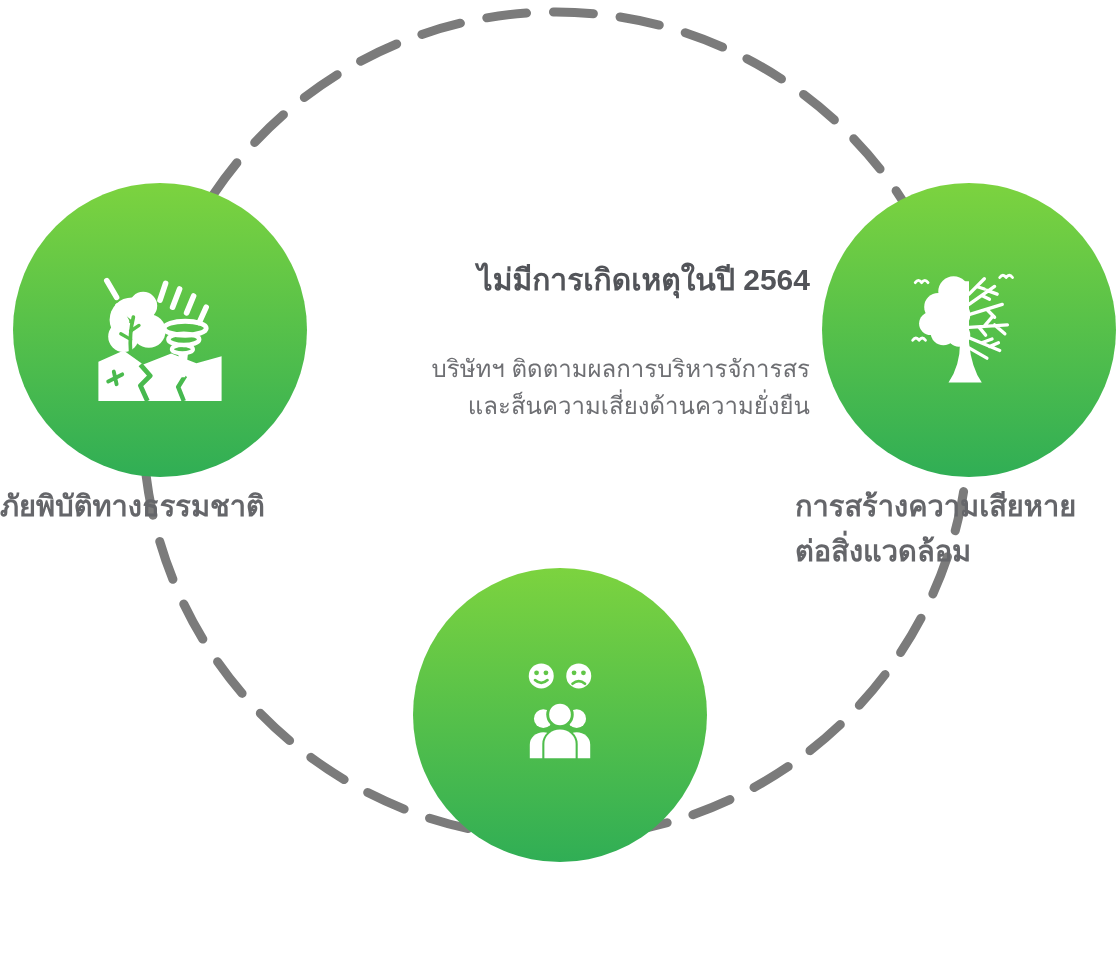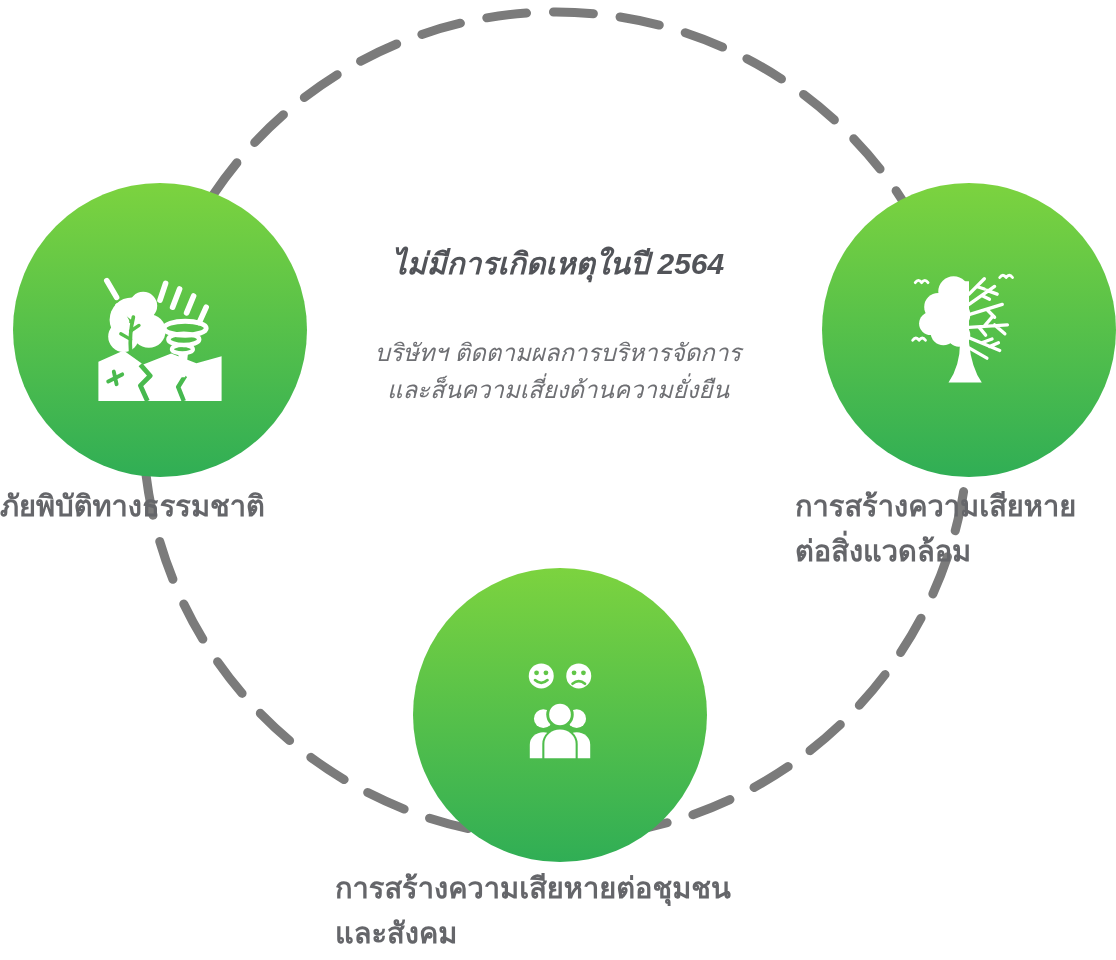--- a/index.html
+++ b/index.html
@@ -29,21 +29,21 @@
   .icon{display:block;}
   .icon .st{stroke:var(--icon_color);fill:none;stroke-linecap:round;stroke-linejoin:round;}
   .icon .fl{fill:var(--icon_color);}
 
   .node-label{position:absolute;z-index:2;font-weight:bold;
     font-size:29px;line-height:45px;color:var(--label_color);}
   #label-disaster{left:0;top:484px;width:320px;}
   #label-tree{left:795px;top:484px;width:330px;}
   #label-community{left:335px;top:866px;width:450px;}
 
-  .center-note{position:absolute;left:306px;top:244px;width:504px;text-align:center;z-index:2;font-style:italic;}
+  .center-note{position:absolute;left:306px;top:260px;width:504px;text-align:right;z-index:2;}
   .center-title{font-size:30px;font-weight:bold;color:var(--title_color);line-height:40px;}
   .center-body{margin-top:50px;font-size:24px;color:var(--body_color);line-height:37px;}
 </style>
 </head>
 <body>
 
 <div class="stage">
 
   <svg class="ring-svg" width="1116" height="960" viewBox="0 0 1116 960">
     <circle class="ring-circle" cx="556" cy="425" r="413"></circle>
@@ -149,26 +149,22 @@
     </svg>
   </div>
 
   <div class="node-label" id="label-disaster">
     <div>ภัยพิบัติทางธรรมชาติ</div>
   </div>
   <div class="node-label" id="label-tree">
     <div>การสร้างความเสียหาย</div>
     <div>ต่อสิ่งแวดล้อม</div>
   </div>
-  <div class="node-label" id="label-community">
-    <div>การสร้างความเสียหายต่อชุมชน</div>
-    <div>และสังคม</div>
-  </div>
 
   <div class="center-note">
     <div class="center-title">ไม่มีการเกิดเหตุในปี 2564</div>
     <div class="center-body">
-      <div>บริษัทฯ ติดตามผลการบริหารจัดการ</div>
+      <div>บริษัทฯ ติดตามผลการบริหารจัการสร</div>
       <div>และส็นความเสี่ยงด้านความยั่งยืน</div>
     </div>
   </div>
 
 </div>
 
 </body></html>

